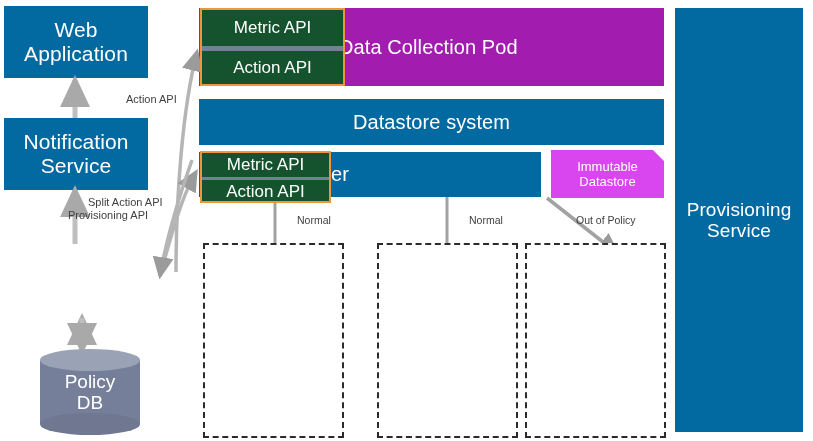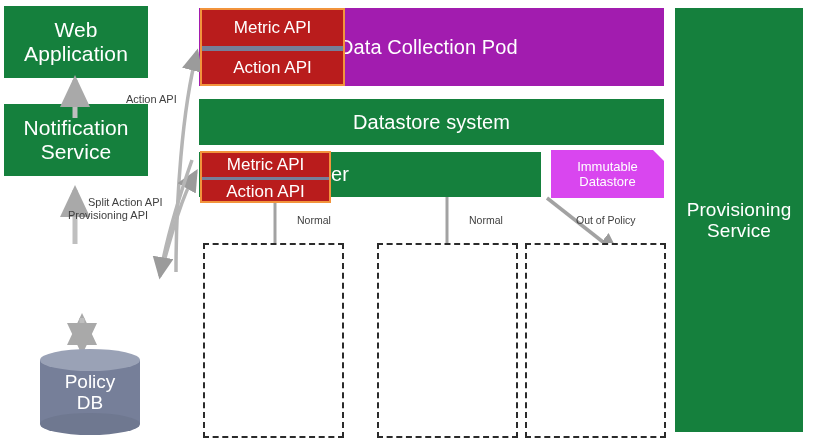--- a/index.html
+++ b/index.html
@@ -24,29 +24,29 @@
     box-sizing: border-box;
     display: flex;
     align-items: center;
     justify-content: center;
     text-align: center;
     color: #ffffff;
     line-height: 1.12;
     letter-spacing: 0.1px;
     white-space: pre-line;
   }
-  .orange   { background: #15803d; }
+  .orange   { background: #0369a1; }
   .slate    { background: #a21caf; }
 
   
   .api-stack {
     position: absolute;
     box-sizing: border-box;
     border: 2px solid #f2943c;
-    background: #b91c1c;
+    background: #14532d;
     z-index: 6;
   }
   .api-stack .api-row {
     box-sizing: border-box;
     display: flex;
     align-items: center;
     justify-content: center;
     color: #ffffff;
     font-size: 17px;
   }
@@ -171,21 +171,21 @@
     <line x1="275" y1="197" x2="275" y2="252" stroke="#a2a2a2" stroke-width="3"></line>
 
     <line x1="447" y1="197" x2="447" y2="252" stroke="#a2a2a2" stroke-width="3"></line>
 
     <line x1="547" y1="198" x2="617" y2="253" stroke="#a2a2a2" stroke-width="3.5" marker-end="url(#ahd)"></line>
   </svg>
 
   <div class="box orange" style="left:4px; top:6px; width:144px; height:72px; font-size:21px;">Web
 Application</div>
 
-  <div class="box orange" style="left:4px; top:104px; width:144px; height:72px; font-size:21px;">Notification
+  <div class="box orange" style="left:4px; top:118px; width:144px; height:72px; font-size:21px;">Notification
 Service</div>
 
 
   <div class="cyl" style="left:40px; top:349px; width:100px; height:86px;">
     <div class="cyl-body"></div>
     <div class="cyl-bot"></div>
     <div class="cyl-top"></div>
     <div class="cyl-label">Policy
 DB</div>
   </div>

